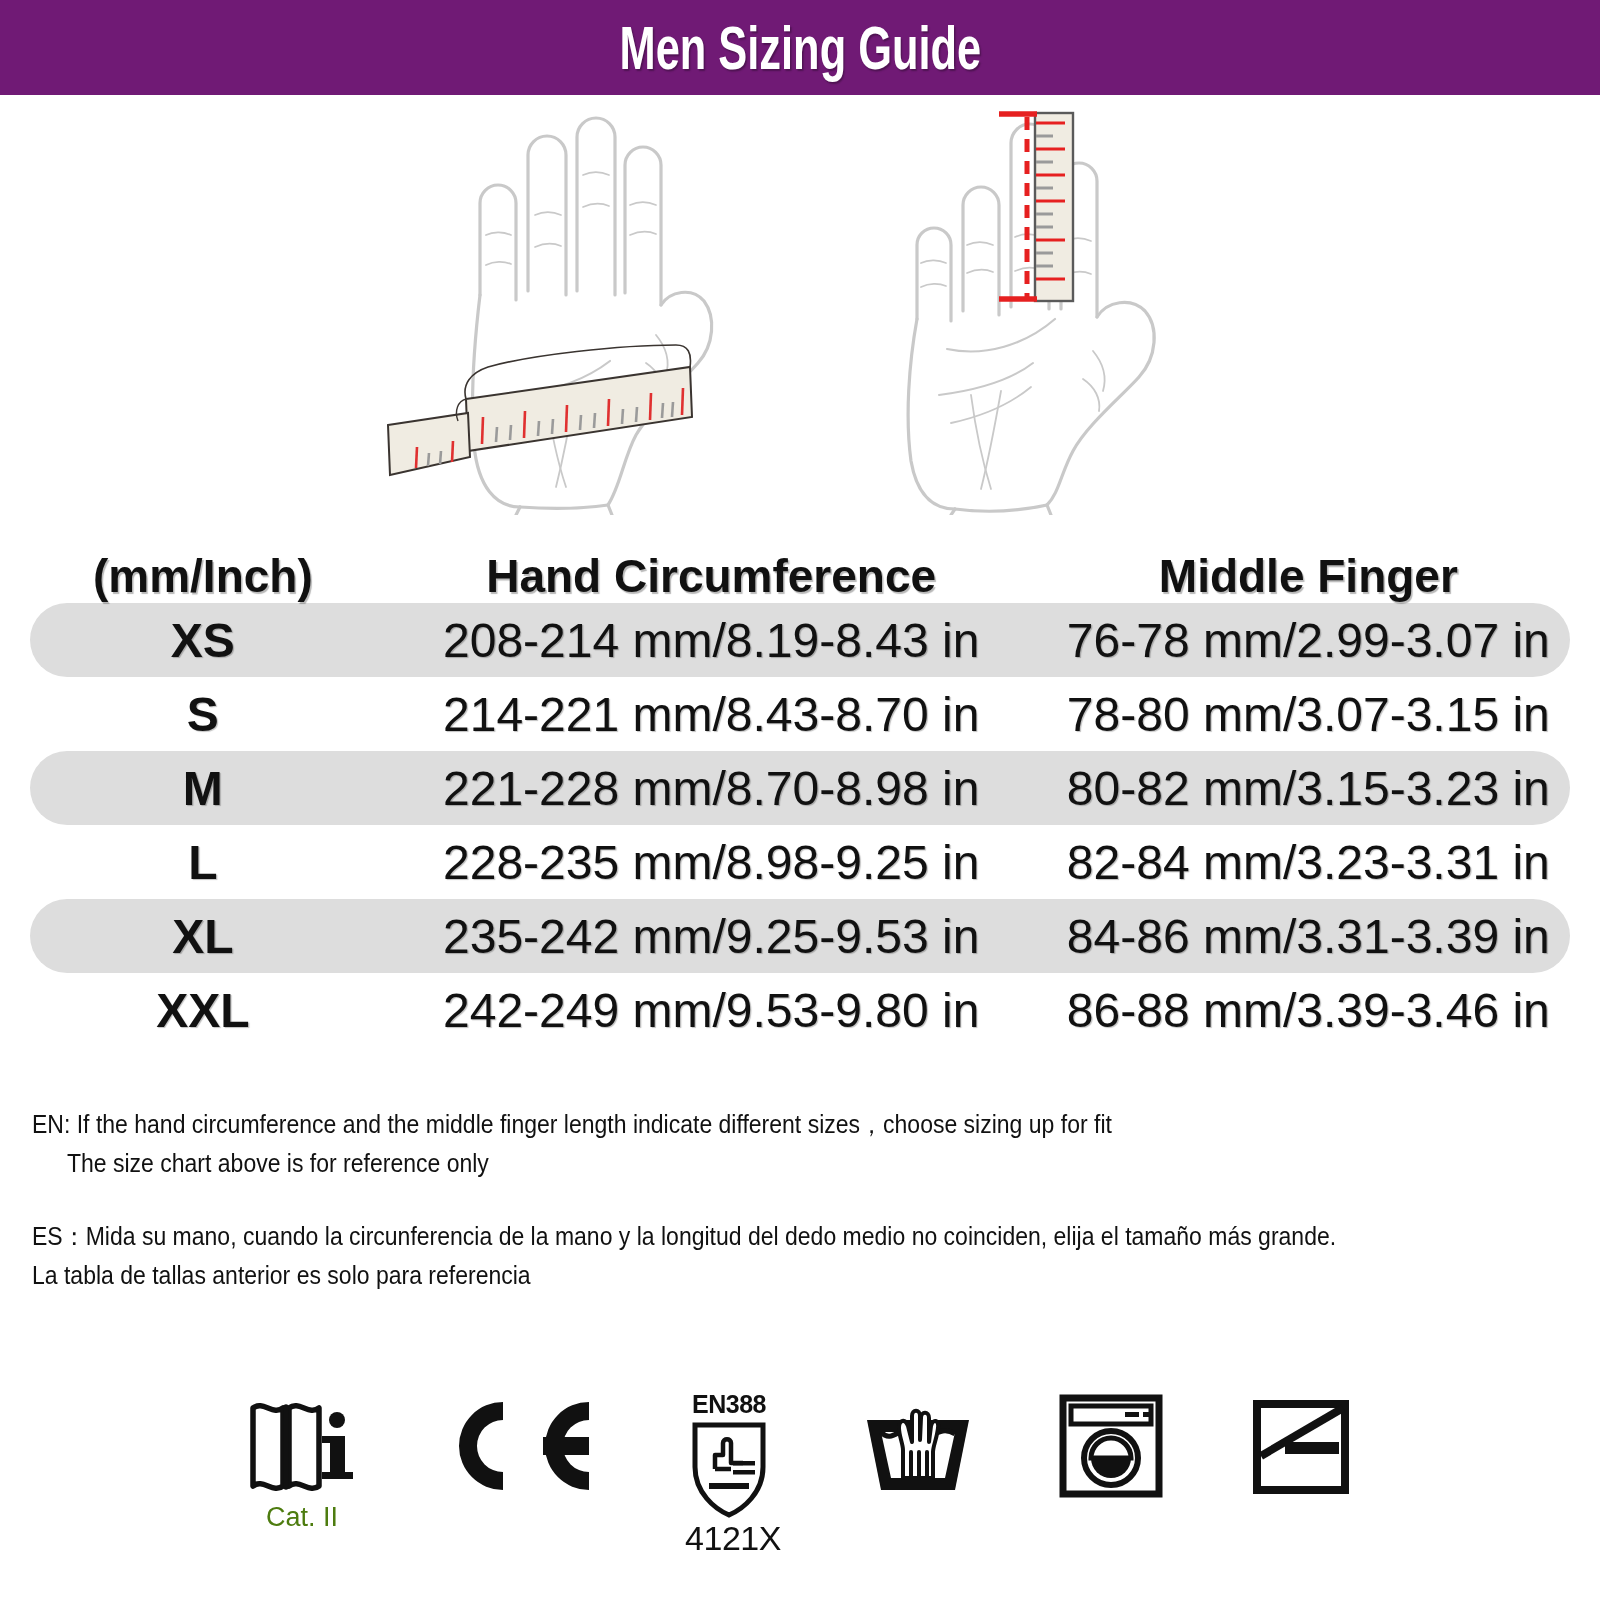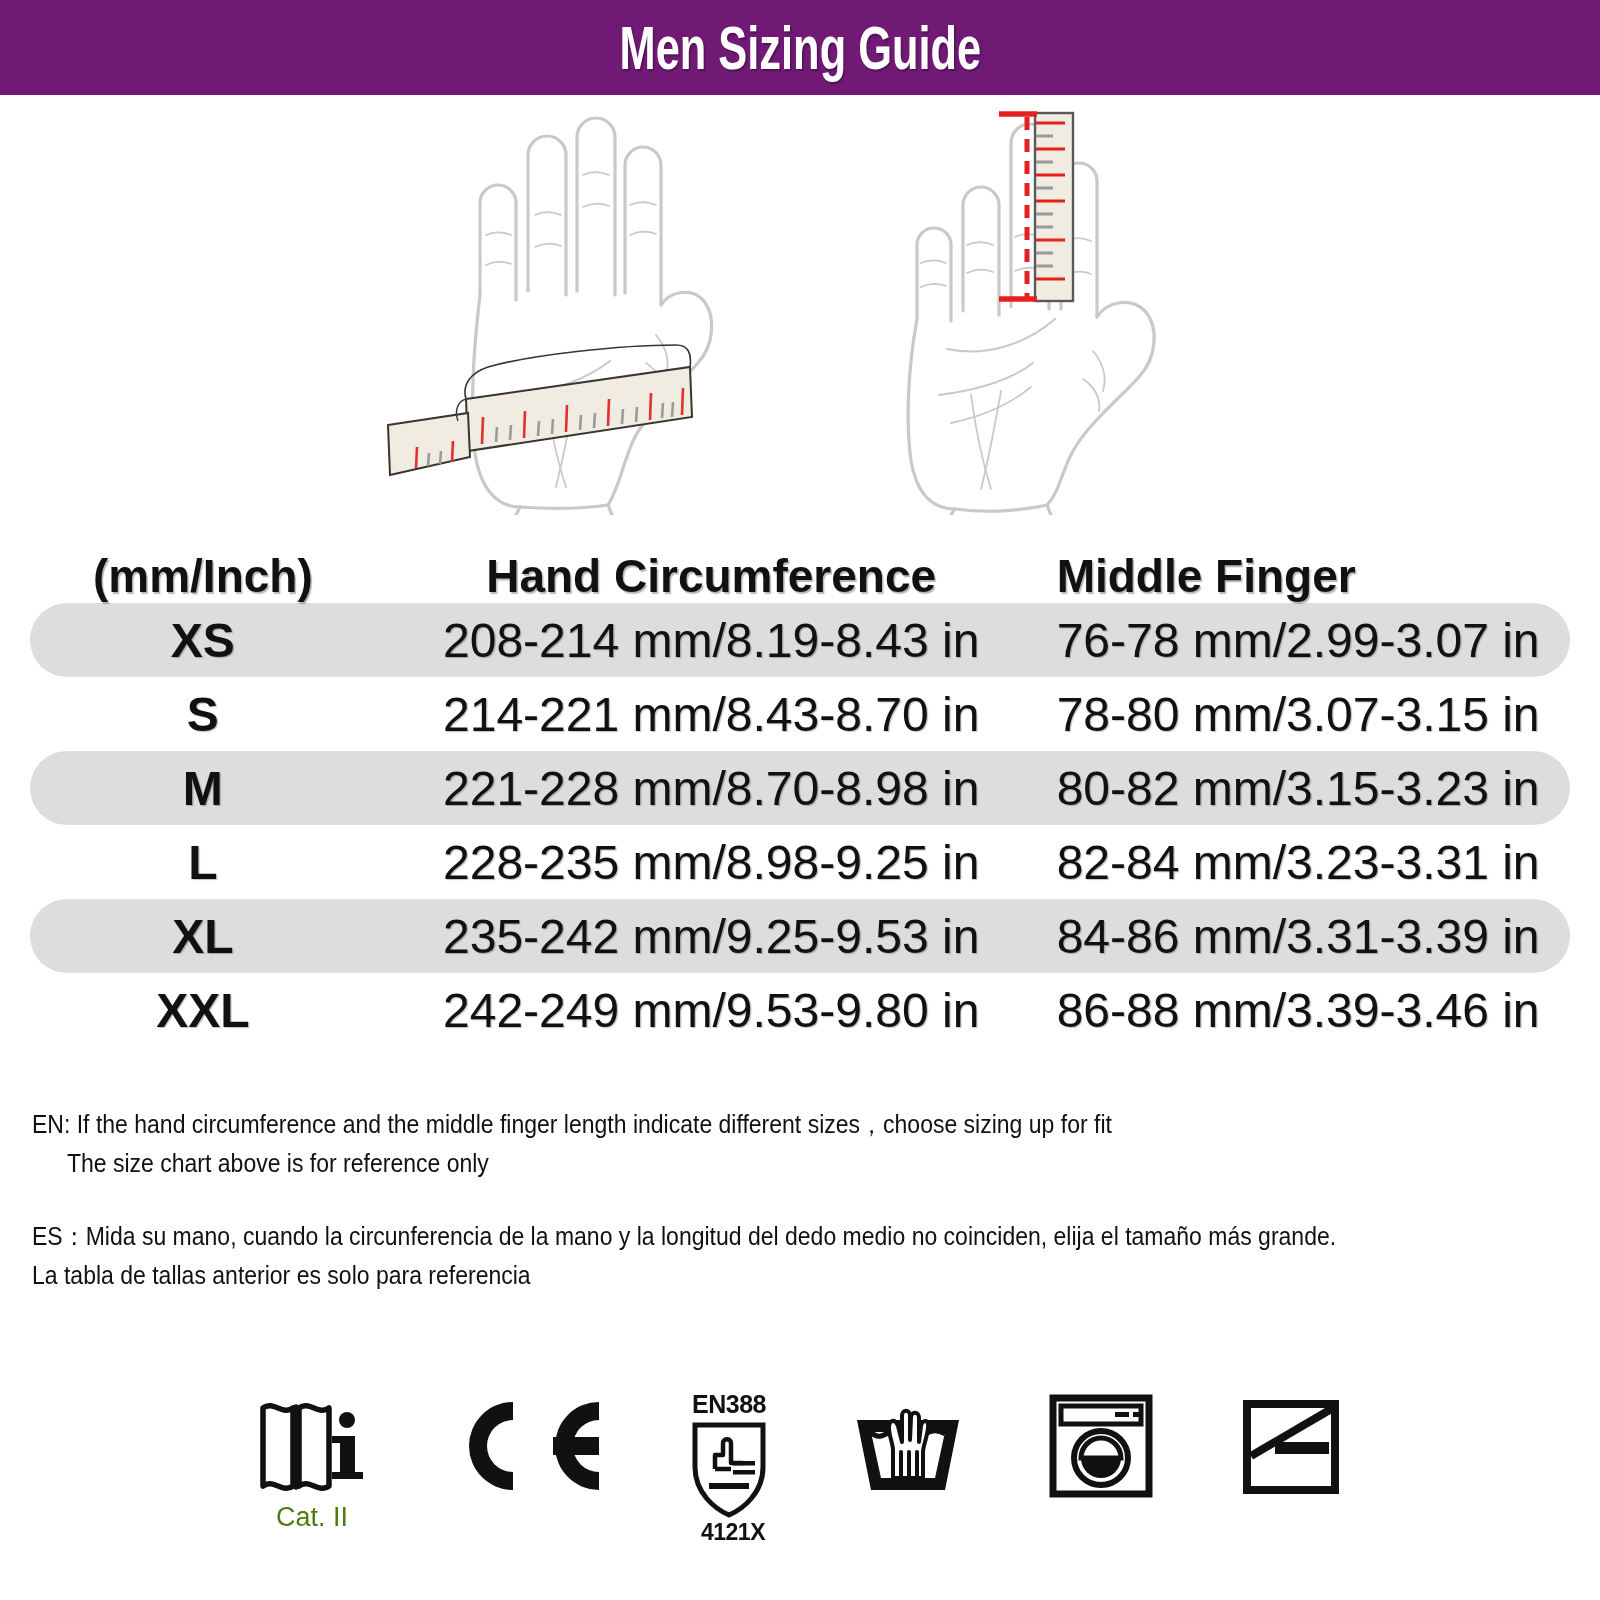--- a/index.html
+++ b/index.html
@@ -65,21 +65,21 @@
   .thead .th {
     font-family: "Liberation Sans Narrow", "Liberation Sans", sans-serif;
     font-weight: bold;
     font-size: 46px;
     transform: scaleX(0.78);
     white-space: nowrap;
     text-shadow: 1.5px 1.5px 1px rgba(0,0,0,0.28);
   }
   .col-size { width: 330px; text-align: center; }
   .col-circ { width: 700px; text-align: center; }
-  .col-fing { width: 510px; text-align: left; }
+  .col-fing { width: 510px; text-align: center; }
 
   .thead .col-size .th { transform-origin: left center; }
   .thead .col-circ .th { transform-origin: center; }
   .thead .col-fing .th { transform-origin: center; }
 
   .trow {
     display: flex;
     align-items: center;
     height: 74px;
     border-radius: 37px;
@@ -142,22 +142,22 @@
     color: #4d7c0f;
   }
   .en-top {
     font-family: Liberation Sans, sans-serif;
     font-weight: bold;
     font-size: 25px;
     letter-spacing: -0.5px;
   }
   .en-bottom {
     font-family: "Liberation Sans", sans-serif;
-    font-weight: bold;
-    font-size: 23px;
+    font-weight: normal;
+    font-size: 34px;
     letter-spacing: -0.5px;
     margin-left: 8px;
   }
 </style>
 </head>
 <body>
 
 <div class="header-bar">
   <div class="header-title">Men Sizing Guide</div>
 </div>

